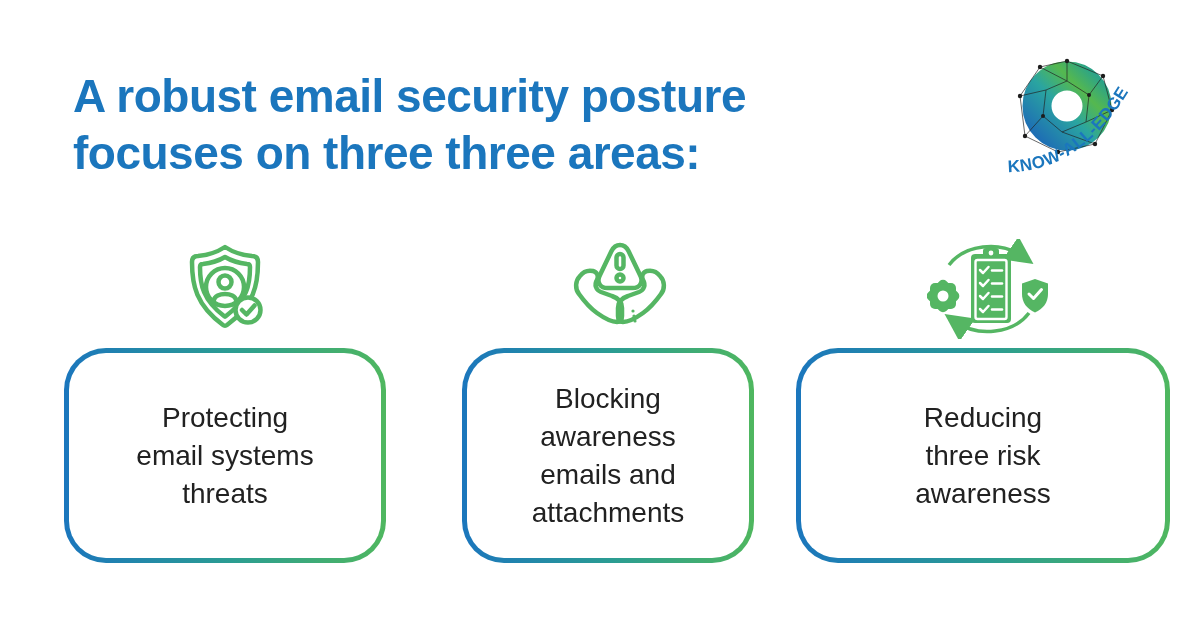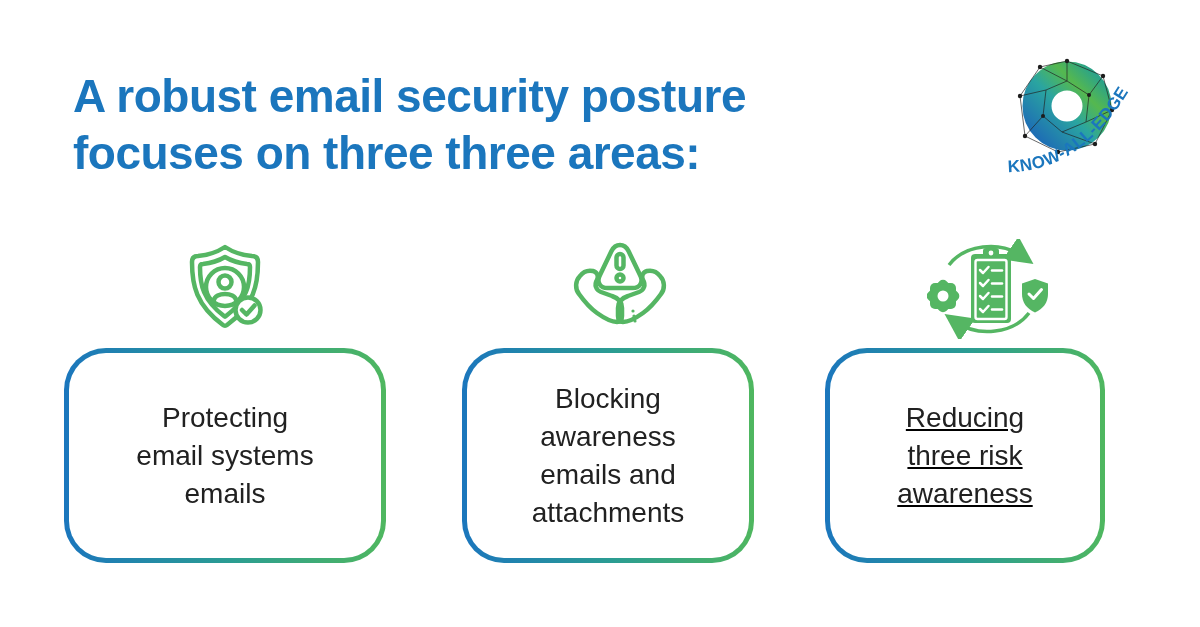--- a/index.html
+++ b/index.html
@@ -20,21 +20,21 @@
   #icon-slot-1 { left:175px; }
   #icon-slot-2 { left:570px; }
   #icon-slot-3 { left:927px; top:239px; }
 
   
   .card-wrap { position:absolute; top:348px; height:215px; border-radius:42px; padding:5px;
                background:linear-gradient(90deg,#1b76bd 0%,#2b9d92 52%,#4fb75f 100%);
                box-sizing:border-box; }
   #card-1 { left:64px;  width:322px; }
   #card-2 { left:462px; width:292px; }
-  #card-3 { left:825px; width:280px;text-decoration:underline; }
+  #card-3 { left:796px; width:374px; }
   .card { width:100%; height:100%; background:#ffffff; border-radius:37px;
           display:flex; flex-direction:column; align-items:center; justify-content:center;
           font-size:28px; line-height:38px; font-weight:500; color:#212121; text-align:center; }
   .card .tline { display:block; }
 
   svg { display:block; }
 </style>
 </head>
 <body>
 
@@ -159,21 +159,21 @@
         <path d="M108 40 L121 44.5 V55 C121 63.5 116 70 108 73.5 C100 70 95 63.5 95 55 V44.5 Z" fill="#55b663"></path>
         <path d="M102 55 L106.5 59.5 L114.5 50.5" stroke="#ffffff" stroke-width="3" fill="none" stroke-linecap="round" stroke-linejoin="round"></path>
       </g>
     </svg>
   </div>
 
   <div class="card-wrap" id="card-1">
     <div class="card">
       <span class="tline">Protecting</span>
       <span class="tline">email systems</span>
-      <span class="tline">emails</span>
+      <span class="tline">threats</span>
     </div>
   </div>
 
   <div class="card-wrap" id="card-2">
     <div class="card">
       <span class="tline">Blocking</span>
       <span class="tline">awareness</span>
       <span class="tline">emails and</span>
       <span class="tline">attachments</span>
     </div>

